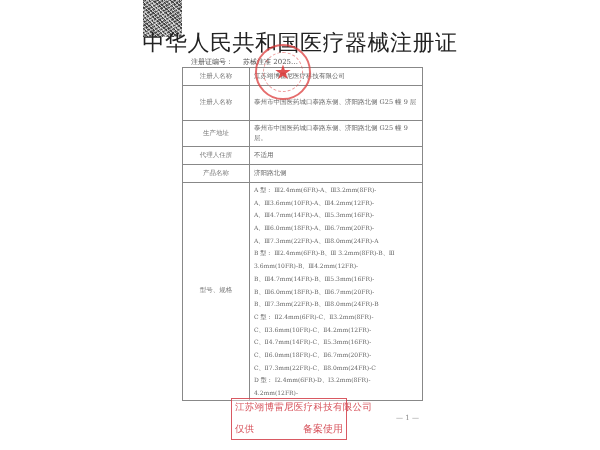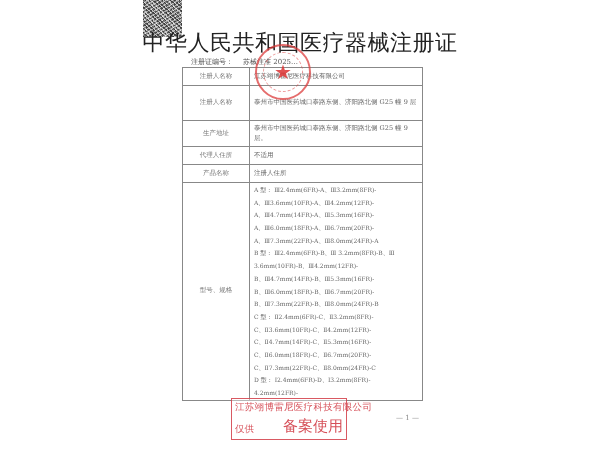--- a/index.html
+++ b/index.html
@@ -145,21 +145,21 @@
   .seal-box .line2-left {
     position: absolute;
     left: 3px;
     bottom: 3px;
     font-size: 9.5px;
   }
   .seal-box .line2-right {
     position: absolute;
     right: 3px;
     bottom: 3px;
-    font-size: 15px;
+    font-size: 10px;
   }
   .page-no {
     position: absolute;
     left: 396px;
     top: 414px;
     font-size: 7px;
     color: #888;
   }
 </style>
 </head>
@@ -186,21 +186,21 @@
   <tr class="r3">
     <td class="k">生产地址</td>
     <td class="v">泰州市中国医药城口泰路东侧、济阳路北侧 G25 幢 9 层。</td>
   </tr>
   <tr class="r5">
     <td class="k">代理人住所</td>
     <td class="v">不适用</td>
   </tr>
   <tr class="r6">
     <td class="k">产品名称</td>
-    <td class="v">注册人住所</td>
+    <td class="v">济阳路北侧</td>
   </tr>
   <tr class="r7">
     <td class="k">型号、规格</td>
     <td class="v">
       <span class="spec-line">A 型： Ⅲ2.4mm(6FR)-A、Ⅲ3.2mm(8FR)-</span>
       <span class="spec-line">A、Ⅲ3.6mm(10FR)-A、Ⅲ4.2mm(12FR)-</span>
       <span class="spec-line">A、Ⅲ4.7mm(14FR)-A、Ⅲ5.3mm(16FR)-</span>
       <span class="spec-line">A、Ⅲ6.0mm(18FR)-A、Ⅲ6.7mm(20FR)-</span>
       <span class="spec-line">A、Ⅲ7.3mm(22FR)-A、Ⅲ8.0mm(24FR)-A</span>
       <span class="spec-line">B 型： Ⅲ2.4mm(6FR)-B、Ⅲ      3.2mm(8FR)-B、Ⅲ</span>

